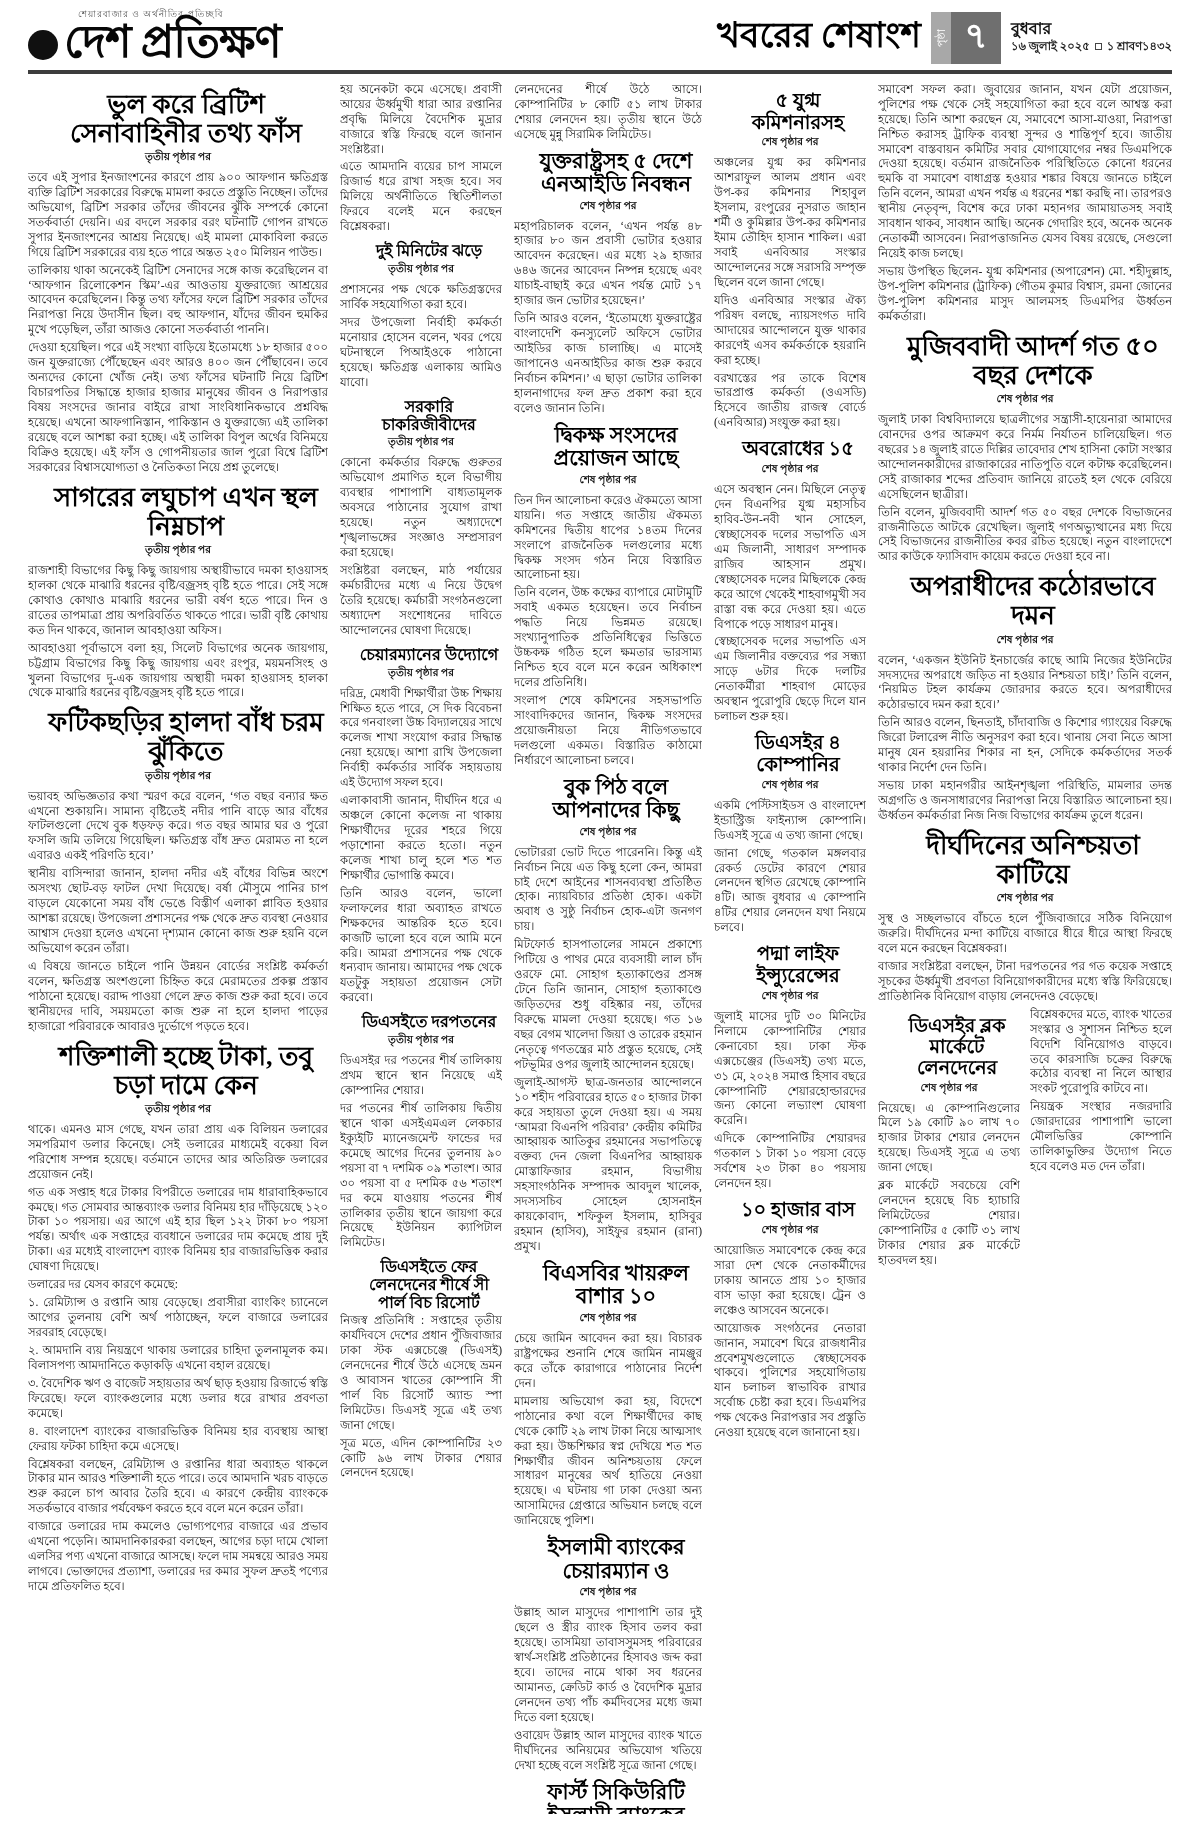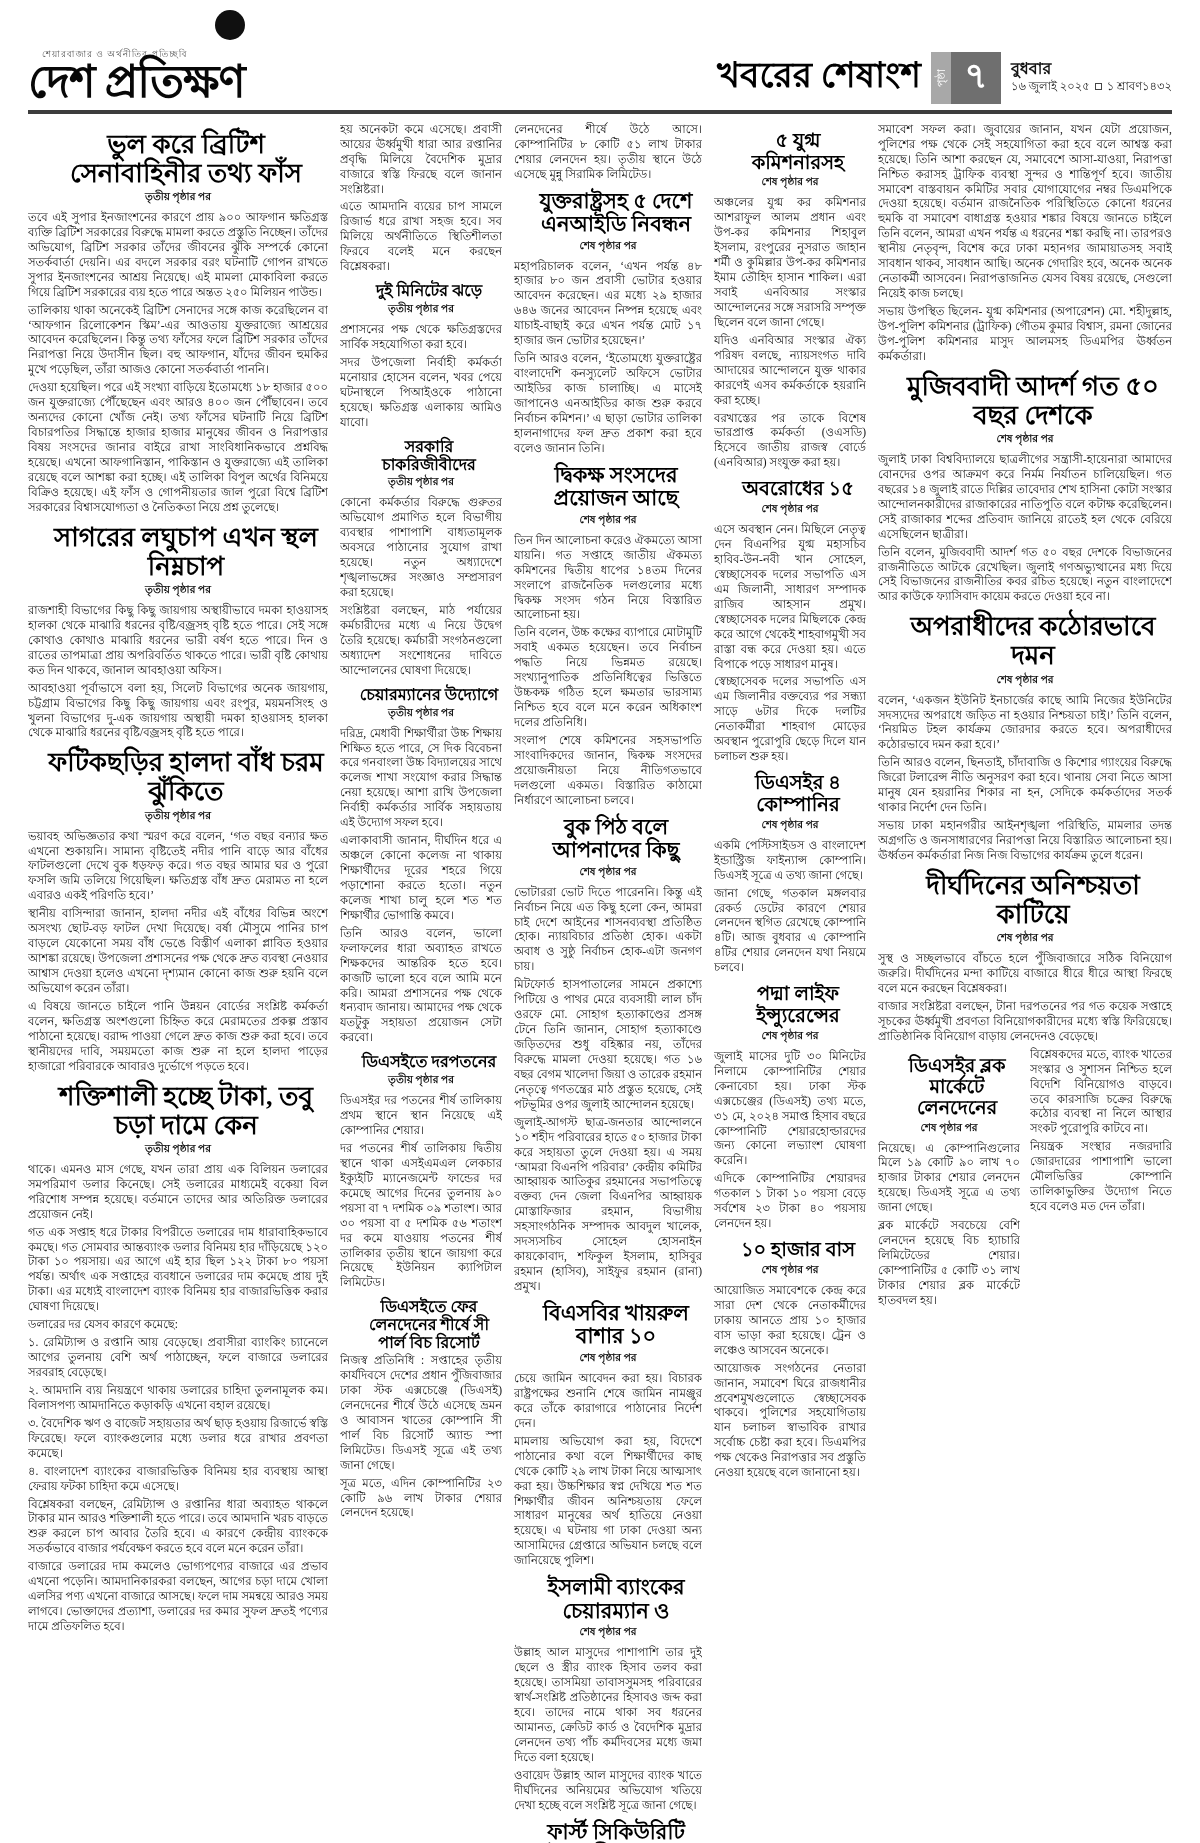--- a/index.html
+++ b/index.html
@@ -11,21 +11,21 @@
     background: #ffffff;
     color: #141414;
     font-family: "Liberation Serif", "DejaVu Serif", serif;
     overflow: hidden;
   }
   
   .masthead {
     display: flex; justify-content: space-between; align-items: flex-end;
     padding: 10px 28px 6px 28px;
   }
-  .brand { display:flex; align-items:flex-end; gap:6px;flex-direction:column; }
+  .brand { display:flex; align-items:flex-end; gap:6px; }
   .brand-seal {
     width: 30px; height: 30px; border-radius: 50%;
     background:#101010; margin-bottom:4px; flex:0 0 auto;
   }
   .brand-textwrap { line-height:1; }
   .tagline { font-size: 9px; color:#555; letter-spacing:1px; margin: 0 0 2px 14px; }
   .logo {
     font-size: 45px; font-weight: 800; color:#070707;
     letter-spacing: -1px; line-height: 0.95;
   }
@@ -37,21 +37,21 @@
     writing-mode: vertical-rl; transform: rotate(180deg);
     font-size:11px; display:flex; align-items:center; justify-content:center;
   }
   .pagebox .pnum {
     background:#6f6f6f; color:#fff; width:50px;
     font-size:36px; font-weight:700;
     display:flex; align-items:center; justify-content:center;
   }
   .dategroup { line-height:1.25; padding-bottom:3px; }
   .day { font-size:16px; font-weight:700; }
-  .dateline { font-size:11.5px; color:#222; display:flex; align-items:center; gap:5px; }
+  .dateline { font-size:11.5px; color:#222; display:flex; align-items:center; gap:5px;font-weight:bold; }
   .sq { display:inline-block; width:7px; height:7px; border:1.5px solid #444; }
   .mast-rule { height:4px; background:#3d3d3d; margin: 0 28px; }
   
   .content {
     display:flex; gap:12px;
     padding: 8px 28px 0 28px;
     height: 1740px; overflow:hidden;
   }
   .strip { overflow:hidden; height:100%; }
   .s0 { width:300px; } .s1 { width:162px; } .s2 { width:188px; }

